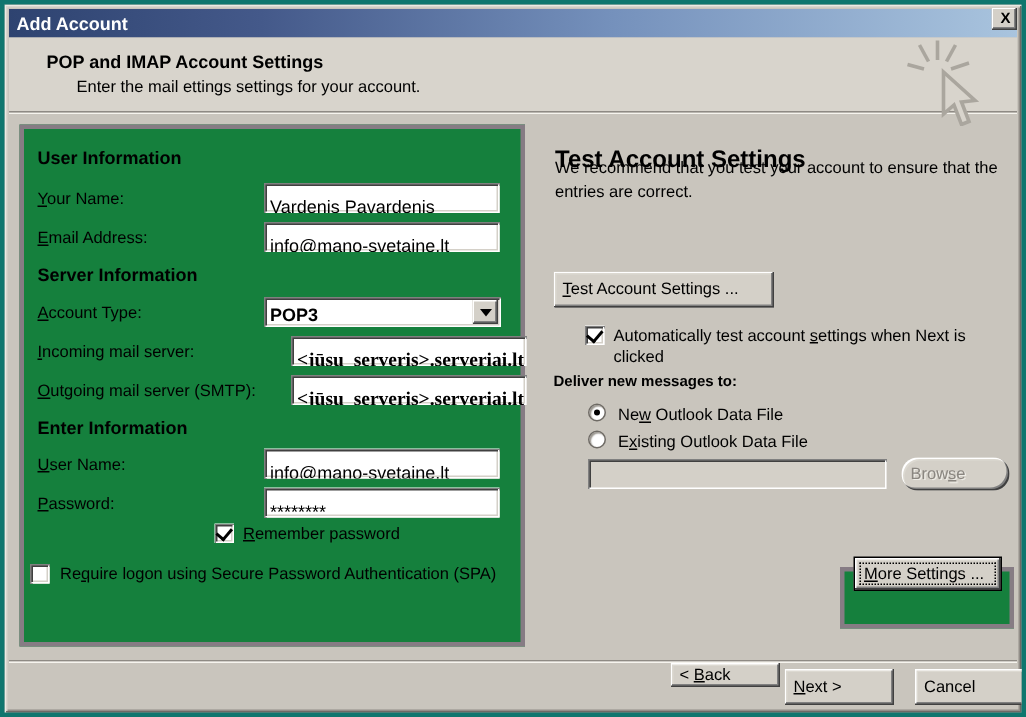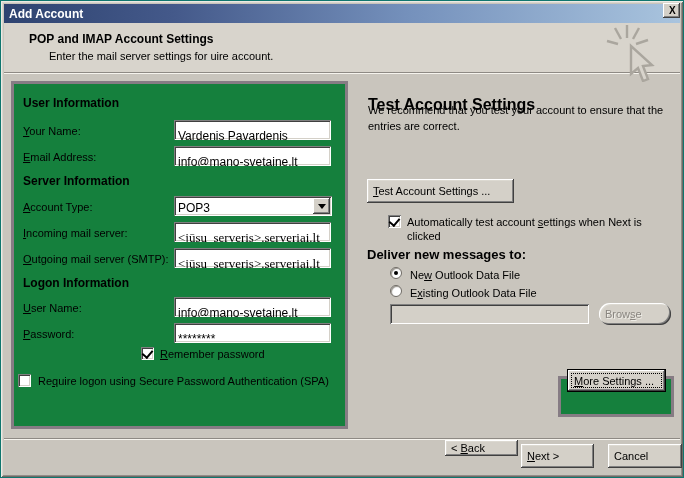--- a/index.html
+++ b/index.html
@@ -2,21 +2,21 @@
 <html><head>
 <meta charset="utf-8">
 <style>
   html,body{margin:0;padding:0;background:#9a969e;}
   *{box-sizing:border-box;}
   #dialog{
     position:relative;width:684px;height:478px;
     background:#c9c5bd;
     font-family:"Liberation Sans",sans-serif;
     font-size:11px;color:#000;
-    border:1px solid #0f766e;
+    border:3px solid #0f766e;
     box-shadow:inset 1px 1px 0 #eceae4, inset -1px -1px 0 #6e6a66, inset 2px 2px 0 #d9d6ce, inset -2px -2px 0 #928e88;
     overflow:hidden;
   }
   
   #titlebar{
     position:absolute;left:3px;top:3px;right:3px;height:19px;
     background:linear-gradient(to right,#2e4370,#44598a 25%,#7591bc 60%,#a9c4de);
     display:flex;align-items:center;
     color:#fff;font-weight:bold;font-size:12px;padding-left:5px;
   }
@@ -44,24 +44,24 @@
   
   .sec{position:absolute;font-weight:bold;font-size:12px;white-space:nowrap;}
   .lbl{position:absolute;white-space:nowrap;font-size:11px;}
   .field{
     position:absolute;height:20px;background:#fff;border:none;
     box-shadow:inset 1px 1px 0 #808080, inset -1px -1px 0 #fff, inset 2px 2px 0 #404040, inset -2px -2px 0 #d4d0c8;
     font-family:"Liberation Sans",sans-serif;font-size:12px;color:#000;
     padding:3px 0 0 4px;line-height:14px;overflow:hidden;white-space:nowrap;
   }
   input.field{padding-top:12px;}
-  .serif-bold{font-family:"Liberation Serif",serif;font-weight:normal;font-size:13px;}
+  .serif-bold{font-family:"Liberation Serif",serif;font-weight:bold;font-size:13px;margin-left:18px;}
   
   .combo{display:flex;align-items:center;}
-  .combo .combo-text{flex:1;padding-left:0;}
+  .combo .combo-text{flex:1;padding-left:0;font-weight:bold;}
   .combo-btn{
     position:absolute;right:2px;top:2px;width:17px;height:16px;
     background:#d4d0c8;
     box-shadow:inset -1px -1px 0 #404040, inset 1px 1px 0 #fff, inset -2px -2px 0 #808080;
     display:flex;align-items:center;justify-content:center;
   }
   .arrow-down{width:0;height:0;border-left:4px solid transparent;border-right:4px solid transparent;border-top:5px solid #000;margin-top:1px;}
   
   .checkbox{
     position:absolute;width:13px;height:13px;background:#fff;
@@ -108,21 +108,21 @@
 
 <div id="dialog">
 
   <div id="titlebar">
     <span>Add Account</span>
   </div>
   <button id="close-btn">X</button>
 
   <div id="header">
     <div class="h-title">POP and IMAP Account Settings</div>
-    <div class="h-sub">Enter the mail server settings for uire account.</div>
+    <div class="h-sub">Enter the mail ettings settings for your account.</div>
     <svg id="cursor-art" width="62" height="58" viewBox="0 0 62 58">
       <g stroke="#aaa69e" stroke-width="2.4" fill="none">
         <line x1="21" y1="14" x2="21" y2="1"></line>
         <line x1="27" y1="15" x2="33" y2="4"></line>
         <line x1="30" y1="20" x2="42" y2="16"></line>
         <line x1="15" y1="15" x2="9" y2="4"></line>
         <line x1="12" y1="20" x2="1" y2="17"></line>
         <path d="M25,22 L25,50 L32,44 L37,57 L42,55 L37,42 L46,41 Z" fill="#d8d4cc"></path>
       </g>
     </svg>
@@ -147,21 +147,21 @@
           <span class="arrow-down"></span>
         </span>
     </div>
 
     <div class="lbl" style="left:9px;top:143px"><u>I</u>ncoming mail server:</div>
     <input class="field serif-bold" style="left: 160px; top: 138px; width: 157px;" value="&lt;jūsų_serveris&gt;.serveriai.lt">
 
     <div class="lbl" style="left:9px;top:169px"><u>O</u>utgoing mail server (SMTP):</div>
     <input class="field serif-bold" style="left: 160px; top: 164px; width: 157px;" value="&lt;jūsų_serveris&gt;.serveriai.lt">
 
-    <div class="sec" style="left:9px;top:192px">Logon Information</div>
+    <div class="sec" style="left:9px;top:192px">Enter Information</div>
 
     <div class="lbl" style="left:9px;top:218px"><u>U</u>ser Name:</div>
     <input class="field" style="left: 160px; top: 213px; width: 157px;" value="info@mano-svetaine.lt">
 
     <div class="lbl" style="left:9px;top:244px"><u>P</u>assword:</div>
     <input class="field" style="left: 160px; top: 239px; width: 157px;" value="********">
 
     <span class="checkbox checked" style="left:127px;top:263px"></span>
     <span class="cb-label" style="left:146px;top:263px"><u>R</u>emember password</span>
 
@@ -170,21 +170,21 @@
   </div>
 
   <div class="r-bold" style="left:367px;top:95px">Test Account Settings</div>
   <div id="r-desc">We recommend that you test your account to ensure that the entries are correct.</div>
 
   <button class="btn" style="left:366px;top:178px;width:147px;height:24px"><u>T</u>est Account Settings ...</button>
 
   <span class="checkbox checked" style="left:387px;top:214px"></span>
   <span class="cb-label" style="left:406px;top:214px;width:240px">Automatically test account <u>s</u>ettings when Next is clicked</span>
 
-  <div class="r-bold" style="left:366px;top:246px;font-size:13px">Deliver new messages to:</div>
+  <div class="r-bold" style="left:366px;top:246px;font-size:10px">Deliver new messages to:</div>
 
   <span class="radio checked" style="left:389px;top:266px"></span>
   <span class="cb-label" style="left:409px;top:267px">Ne<u>w</u> Outlook Data File</span>
 
   <span class="radio" style="left:389px;top:284px"></span>
   <span class="cb-label" style="left:409px;top:285px">E<u>x</u>isting Outlook Data File</span>
 
   <input class="field" style="left: 389px; top: 303px; width: 199px; background: rgb(212, 208, 200);" disabled="" value="">
   <button class="btn disabled" style="left:598px;top:302px;width:72px;height:22px">Brow<u>s</u>e</button>
 

